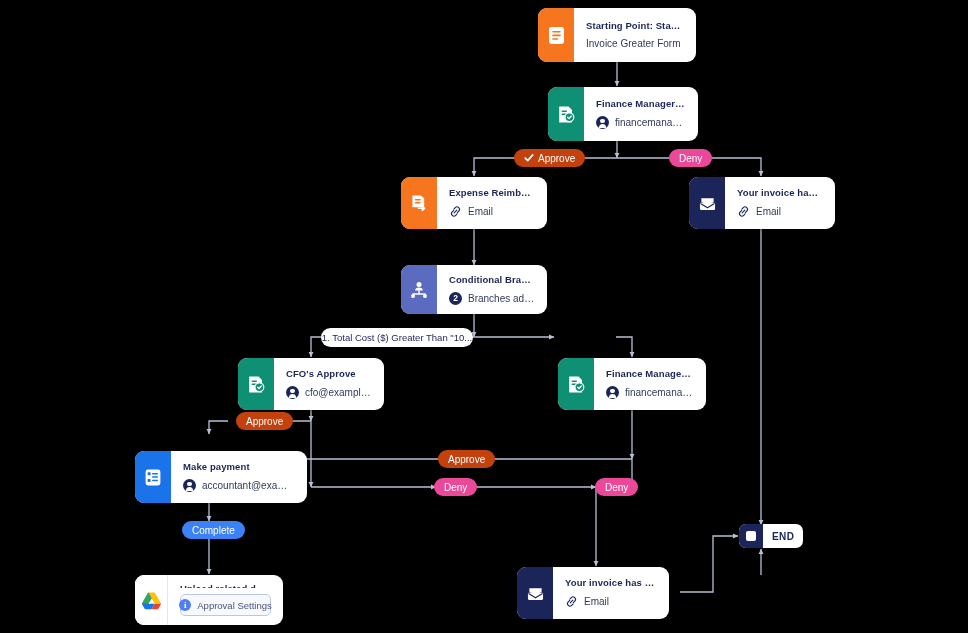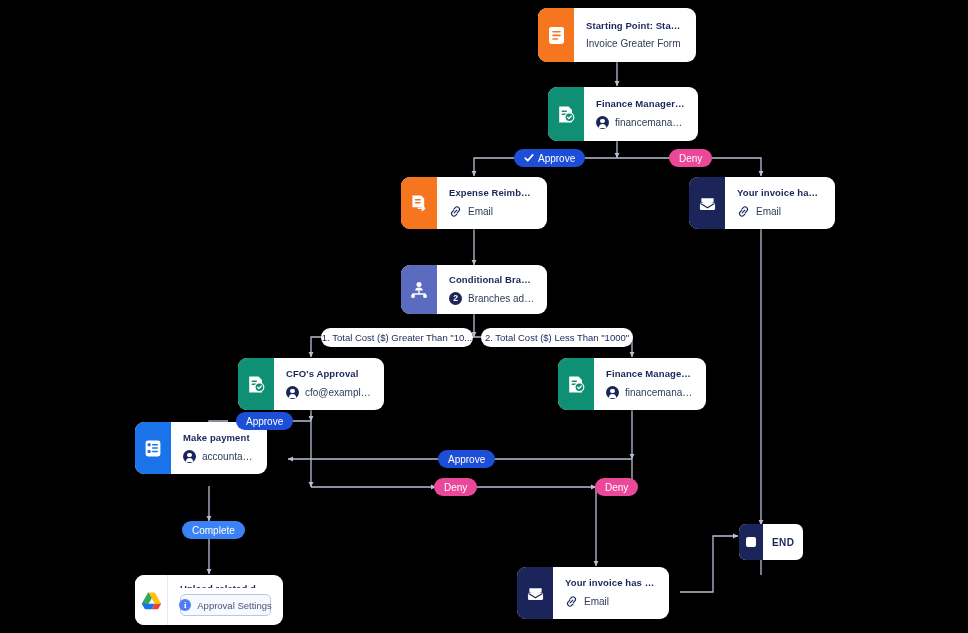--- a/index.html
+++ b/index.html
@@ -149,21 +149,21 @@
     justify-content: center;
     gap: 4px;
     height: 18px;
     padding: 0 10px;
     border-radius: 10px;
     font-size: 10px;
     color: #ffffff;
     white-space: nowrap;
     z-index: 8;
   }
-  .pill.approve { background: #1d4ed8; }
+  .pill.approve { background: #c2410c; }
   .pill.deny    { background: #ec4899; }
   .pill.complete{ background: #3b82f6; }
 
   
   .cond {
     position: absolute;
     height: 19px;
     padding: 0 12px;
     border-radius: 10px;
     background: #ffffff;
@@ -176,21 +176,21 @@
     overflow: hidden;
     z-index: 8;
     box-shadow: 0 1px 2px rgba(0,0,0,.3);
   }
 
   
   .end-node {
     position: absolute;
     display: flex;
     align-items: stretch;
-    height: 36px;
+    height: 24px;
     border-radius: 7px;
     overflow: hidden;
     background: #ffffff;
     z-index: 6;
   }
   .end-sq {
     width: 24px;
     background: #1b2559;
     display: flex; align-items: center; justify-content: center;
   }
@@ -370,36 +370,33 @@
       <div class="node-sub">
         <span class="num-badge">2</span>
         <span class="txt">Branches added.</span>
       </div>
     </div>
   </div>
 
   <div class="cond" style="left:321px; top:328px; width:152px;">
     <span>1. Total Cost ($) Greater Than "10...</span>
   </div>
-  <div class="cond" style="left:481px; top:328px; width:152px;">
-    <span>2. Total Cost ($) Less Than "1000"</span>
-  </div>
 
   <div class="node" style="left:238px; top:358px; width:146px; height:52px;">
     <div class="node-icon ic-teal">
       <svg width="18" height="19" viewBox="0 0 18 19" aria-hidden="true">
         <path d="M2.2 1.5h9.4l3.4 3.4v12.6H2.2z" fill="#fff"></path>
         <rect x="4.6" y="5.4" width="5.4" height="1.5" rx=".7" fill="#0f8f73"></rect>
         <rect x="4.6" y="8.6" width="5.4" height="1.5" rx=".7" fill="#0f8f73"></rect>
         <circle cx="12.4" cy="12.2" r="4.4" fill="#0f8f73" stroke="#fff" stroke-width="1.2"></circle>
         <path d="M10.6 12.3l1.3 1.3 2.4-2.6" stroke="#fff" stroke-width="1.3" fill="none" stroke-linecap="round" stroke-linejoin="round"></path>
       </svg>
     </div>
     <div class="node-body">
-      <div class="node-title">CFO's Approval</div>
+      <div class="node-title">CFO's Approve</div>
       <div class="node-sub">
         <span class="mini-ava"></span>
         <span class="txt">cfo@example.com</span>
       </div>
     </div>
   </div>
 
   <div class="node" style="left:558px; top:358px; width:148px; height:52px;">
     <div class="node-icon ic-teal">
       <svg width="18" height="19" viewBox="0 0 18 19" aria-hidden="true">
@@ -416,21 +413,21 @@
         <span class="mini-ava"></span>
         <span class="txt">financemanager@exa...</span>
       </div>
     </div>
   </div>
 
   <div class="pill approve" style="left:236px; top:412px;">
     <span>Approve</span>
   </div>
 
-  <div class="node" style="left:135px; top:422px; width:132px; height:52px;">
+  <div class="node" style="left:135px; top:451px; width:172px; height:52px;">
     <div class="node-icon ic-blue">
       <svg width="18" height="19" viewBox="0 0 18 19" aria-hidden="true">
         <rect x="1.6" y="1.6" width="14.8" height="15.8" rx="2.4" fill="#fff"></rect>
         <rect x="3.6" y="4.2" width="3" height="3" rx=".7" fill="#1a73e8"></rect>
         <rect x="3.6" y="11" width="3" height="3" rx=".7" fill="#1a73e8"></rect>
         <rect x="8" y="4.9" width="6" height="1.5" rx=".7" fill="#1a73e8"></rect>
         <rect x="8" y="8.2" width="6" height="1.5" rx=".7" fill="#1a73e8"></rect>
         <rect x="8" y="11.7" width="6" height="1.5" rx=".7" fill="#1a73e8"></rect>
       </svg>
     </div>

